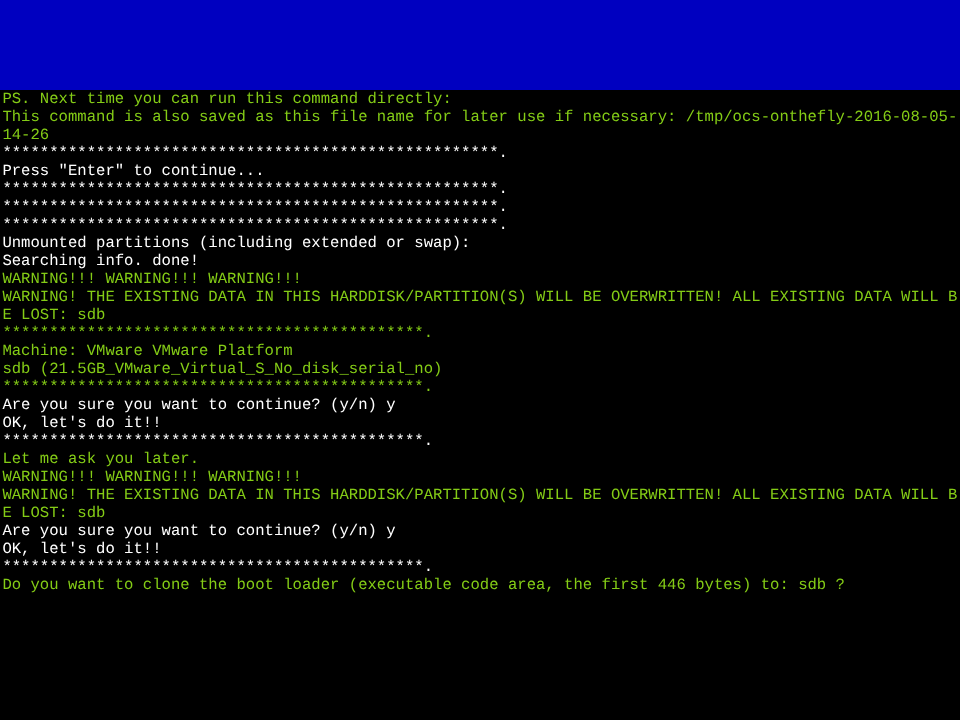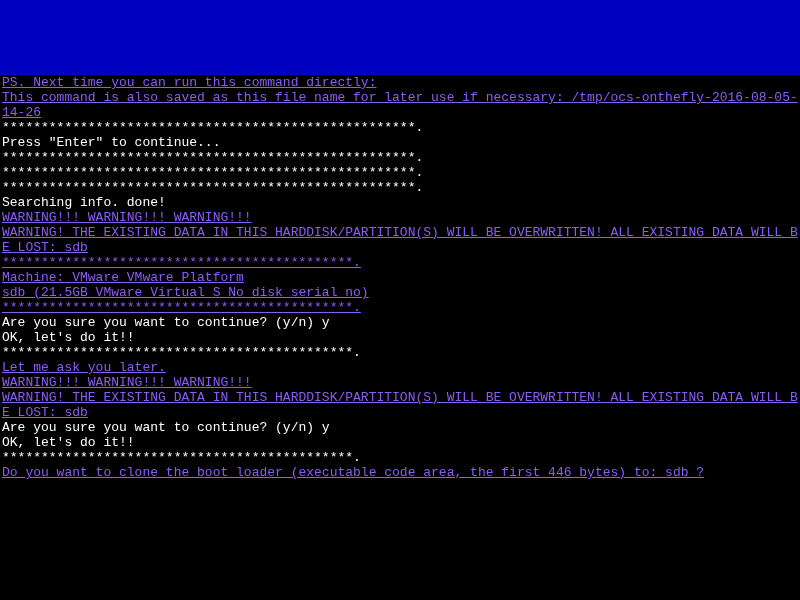--- a/index.html
+++ b/index.html
@@ -21,39 +21,40 @@
   .terminal {
     width: 800px;
     padding: 0 2px;
     box-sizing: border-box;
   }
   .line {
     white-space: pre-wrap;
     word-break: break-all;
     color: #fff;
   }
-  .yellow { color: #8b5cf6; text-decoration: underline; }
+  .yellow { color: #84cc16; }
   .white  { color: #ffffff; }
   .input-line {
     display: inline;
   }
 </style>
 </head>
 <body>
 
 <div class="blue-bar"></div>
 
 <div class="terminal">
   <div class="line yellow">PS. Next time you can run this command directly:</div>
   <div class="line yellow">This command is also saved as this file name for later use if necessary: /tmp/ocs-onthefly-2016-08-05-14-26</div>
   <div class="line white">*****************************************************.</div>
   <div class="line white">Press "Enter" to continue...</div>
   <div class="line white">*****************************************************.</div>
   <div class="line white">*****************************************************.</div>
   <div class="line white">*****************************************************.</div>
+  <div class="line white">Unmounted partitions (including extended or swap):</div>
   <div class="line white">Searching info. done!</div>
   <div class="line yellow">WARNING!!! WARNING!!! WARNING!!!</div>
   <div class="line yellow">WARNING! THE EXISTING DATA IN THIS HARDDISK/PARTITION(S) WILL BE OVERWRITTEN! ALL EXISTING DATA WILL BE LOST: sdb</div>
   <div class="line yellow">*********************************************.</div>
   <div class="line yellow">Machine: VMware VMware Platform</div>
   <div class="line yellow">sdb (21.5GB_VMware_Virtual_S_No_disk_serial_no)</div>
   <div class="line yellow">*********************************************.</div>
   <div class="line white">Are you sure you want to continue? (y/n) y</div>
   <div class="line white">OK, let's do it!!</div>
   <div class="line white">*********************************************.</div>

